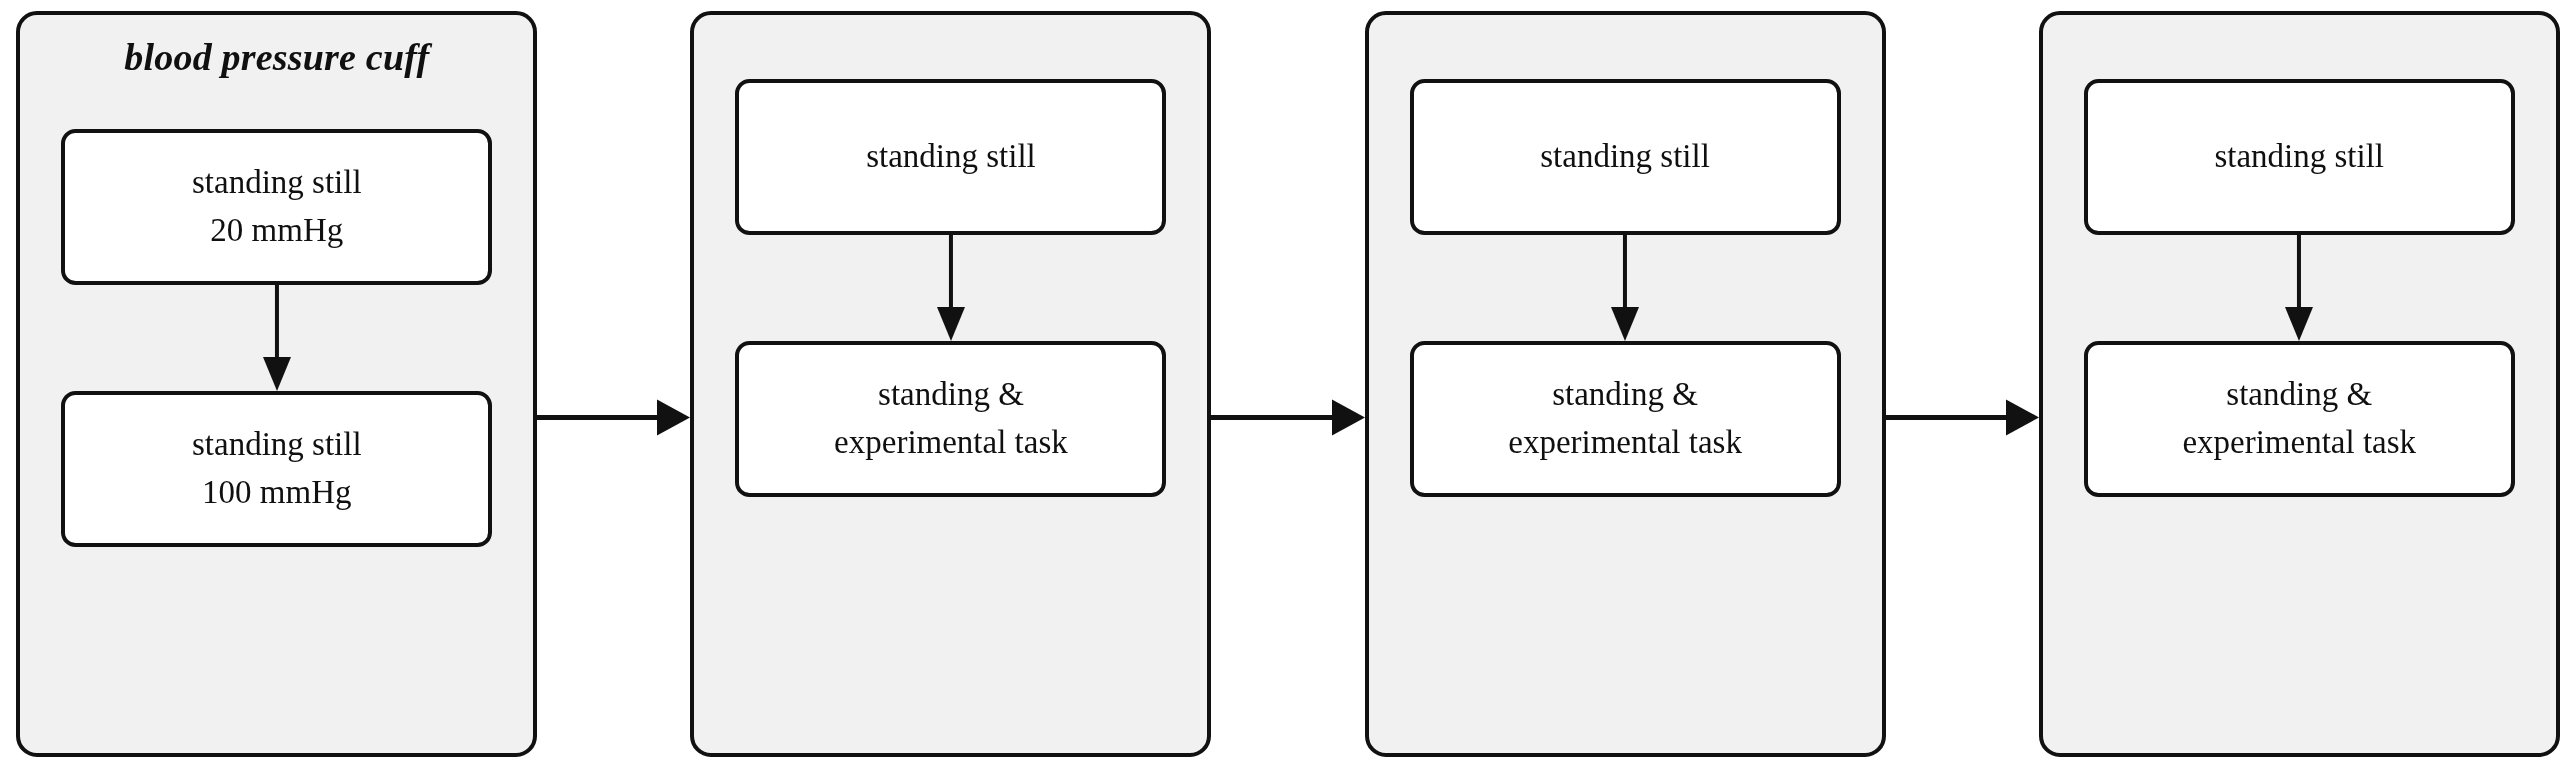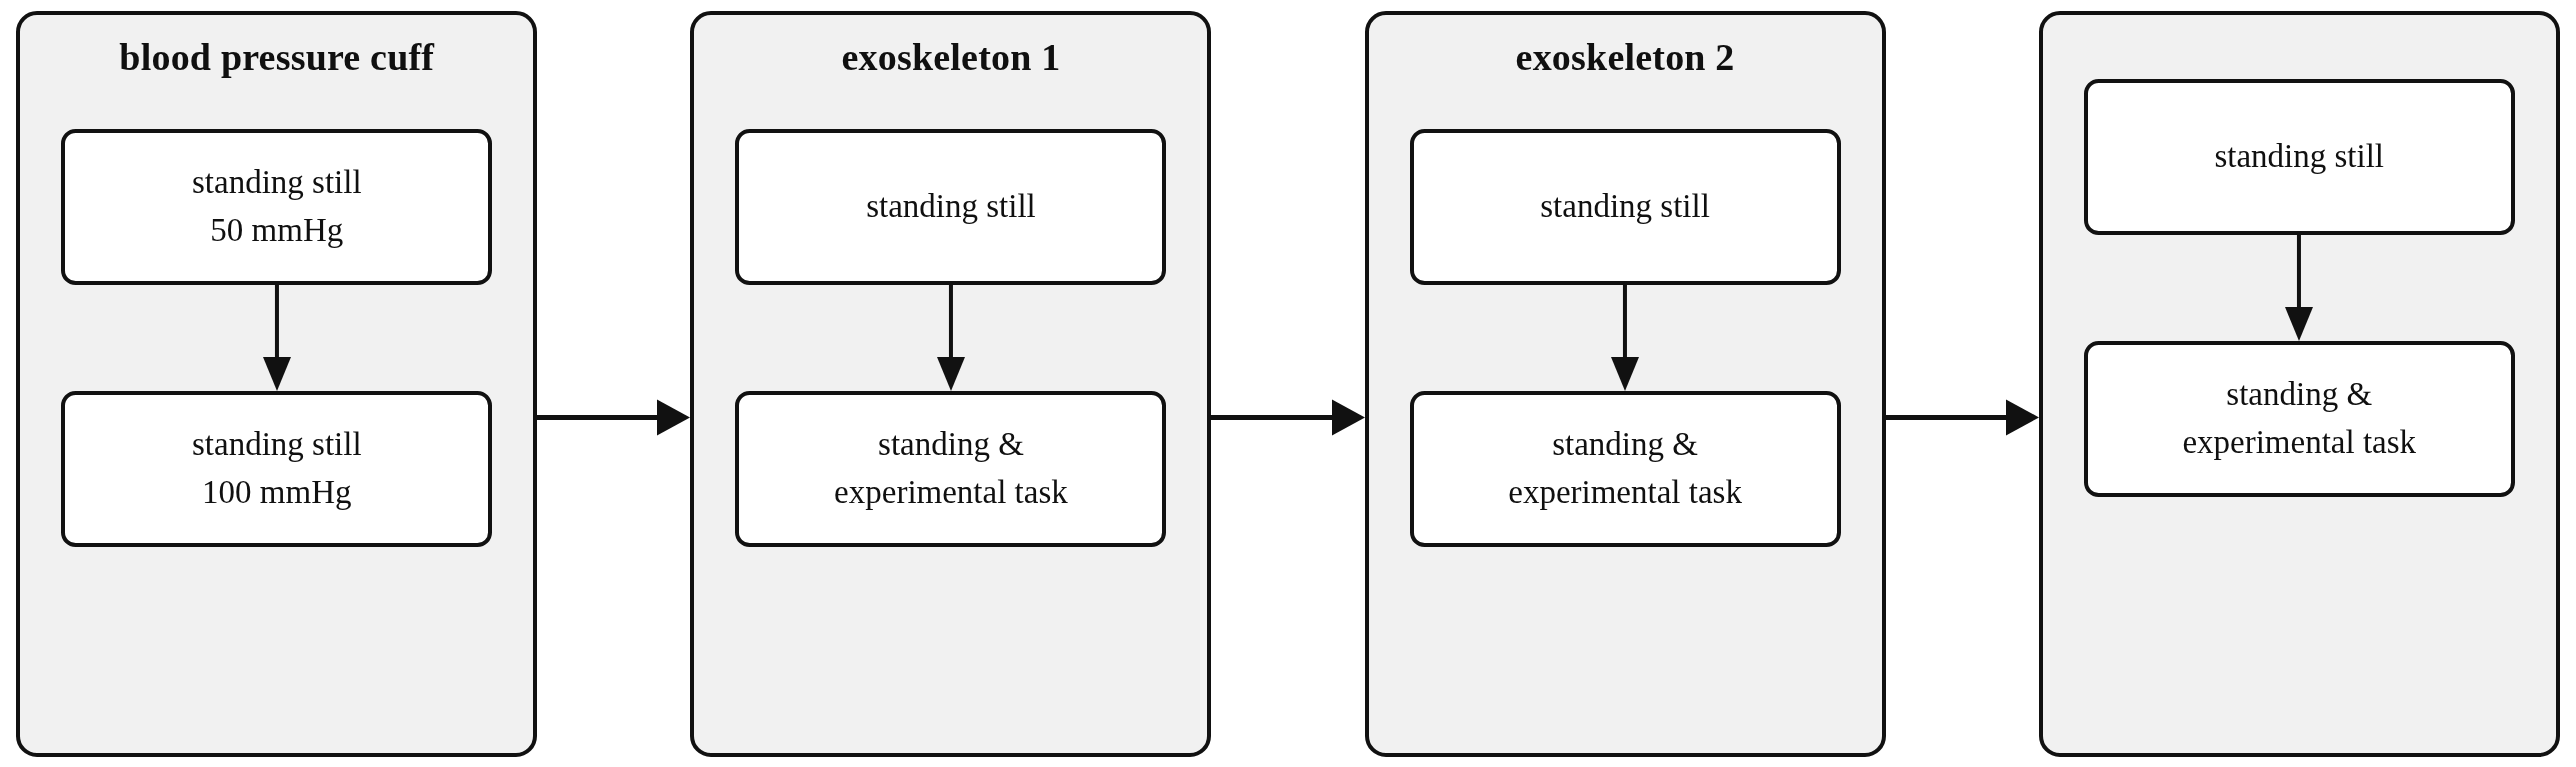--- a/index.html
+++ b/index.html
@@ -43,20 +43,21 @@
 
   .panel-title {
     font-size: 38px;
     font-weight: bold;
     color: #101010;
     text-align: center;
     line-height: 1.15;
     letter-spacing: 0.2px;
     white-space: nowrap;
     margin-top: 6.5px;
+    font-style: italic;
   }
 
   
   .panel-spacer {
     flex: 0 0 49px;
   }
 
   .node-stack {
     position: relative;
     width: 100%;
@@ -142,40 +143,39 @@
 <body>
 
 <div id="diagram">
 
   <div class="panel">
     <div class="panel-title">blood pressure cuff</div>
     <div class="panel-spacer"></div>
     <div class="node-stack">
       <div class="node">
         <span class="line">standing still</span>
-        <span class="line">50 mmHg</span>
+        <span class="line">20 mmHg</span>
       </div>
       <div class="v-arrow">
         <div class="shaft"></div>
         <div class="head"></div>
       </div>
       <div class="node">
         <span class="line">standing still</span>
         <span class="line">100 mmHg</span>
       </div>
     </div>
   </div>
 
   <div class="h-arrow">
     <div class="shaft"></div>
     <div class="head"></div>
   </div>
 
   <div class="panel">
-    <div class="panel-title">exoskeleton 1</div>
     <div class="panel-spacer"></div>
     <div class="node-stack">
       <div class="node">
         <span class="line">standing still</span>
       </div>
       <div class="v-arrow">
         <div class="shaft"></div>
         <div class="head"></div>
       </div>
       <div class="node">
@@ -184,21 +184,20 @@
       </div>
     </div>
   </div>
 
   <div class="h-arrow">
     <div class="shaft"></div>
     <div class="head"></div>
   </div>
 
   <div class="panel">
-    <div class="panel-title">exoskeleton 2</div>
     <div class="panel-spacer"></div>
     <div class="node-stack">
       <div class="node">
         <span class="line">standing still</span>
       </div>
       <div class="v-arrow">
         <div class="shaft"></div>
         <div class="head"></div>
       </div>
       <div class="node">

